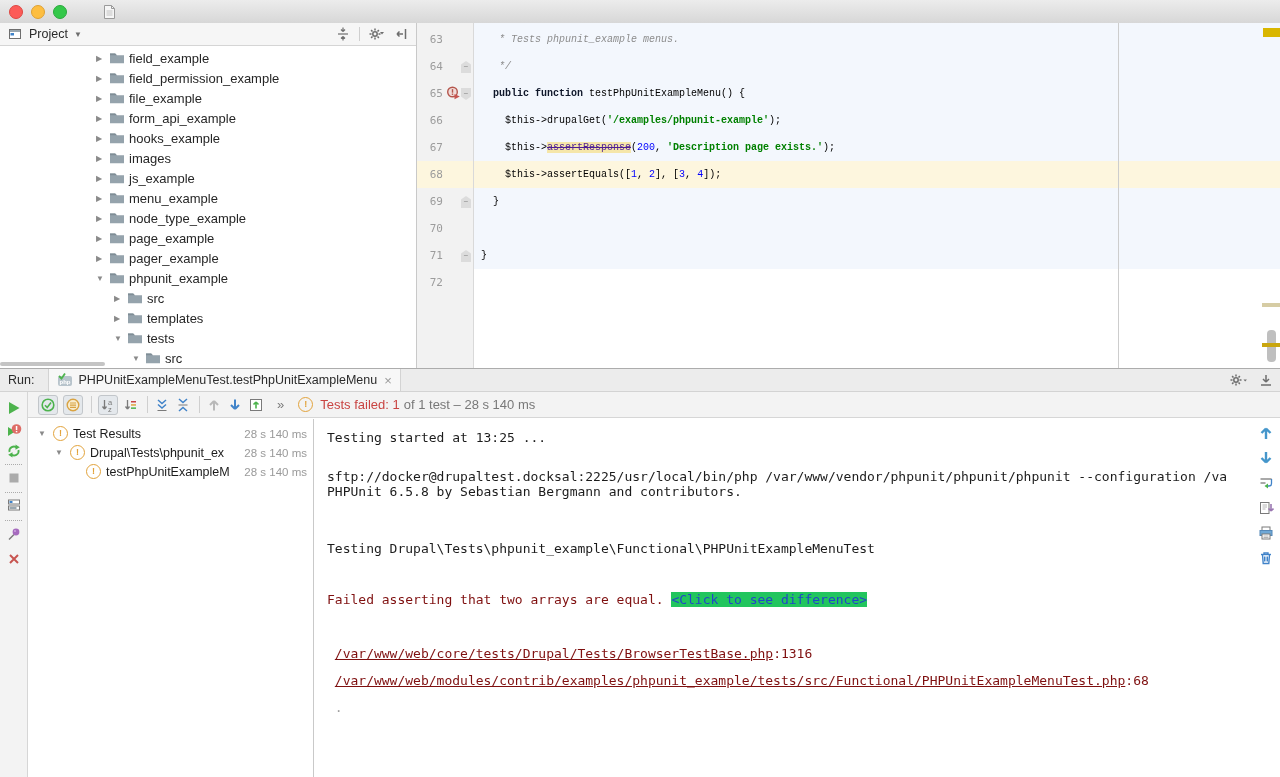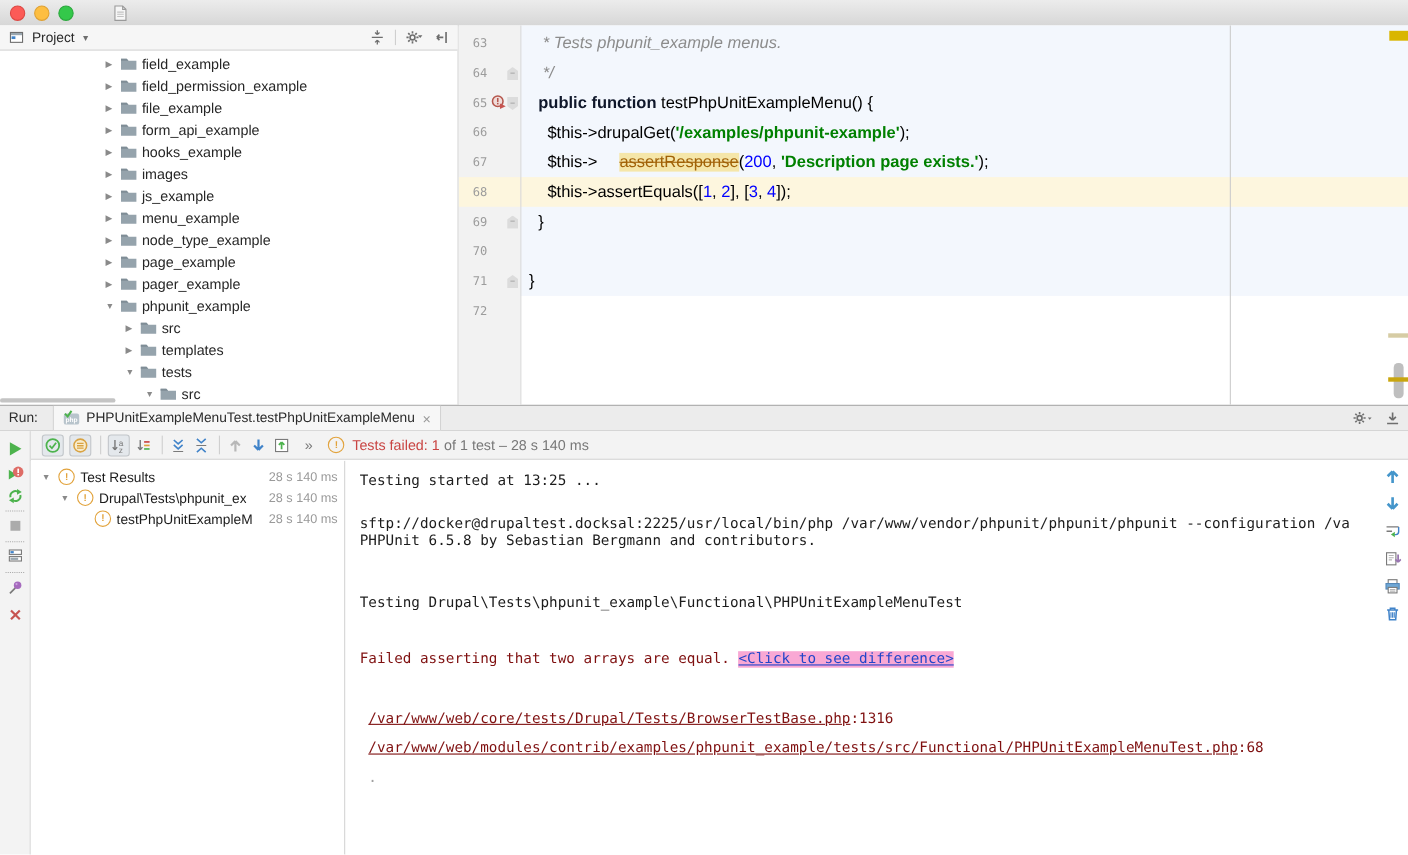--- a/index.html
+++ b/index.html
@@ -42,27 +42,27 @@
   .ed-gutterline{position:absolute;left:56px;top:0;width:1px;height:345px;background:#d9d9d9;z-index:3;}
   .ed-guide{position:absolute;left:701px;top:0;width:1px;height:345px;background:#cdcdcd;z-index:3;}
   .ed-num{position:absolute;left:0;width:26px;text-align:right;font-family:"DejaVu Sans Mono",monospace;
     font-size:11px;color:#9c9c9c;line-height:27px;z-index:4;}
   .ed-fold{position:absolute;left:44px;width:10px;height:12px;background:#dcdcdc;z-index:4;
     color:#8a8a8a;font-size:8px;line-height:11px;text-align:center;cursor:pointer;}
   .ed-fold.up{clip-path:polygon(50% 0,100% 30%,100% 100%,0 100%,0 30%);}
   .ed-fold.down{clip-path:polygon(0 0,100% 0,100% 70%,50% 100%,0 70%);}
   .ed-marker{position:absolute;left:29px;width:16px;height:15px;z-index:5;cursor:pointer;}
   .ed-line{position:absolute;left:56px;right:0;height:27px;line-height:27px;white-space:pre;
-    font-family:Liberation Sans, sans-serif;font-size:15px;z-index:4;cursor:text;}
+    font-family:Liberation Mono, monospace;font-size:10px;z-index:4;cursor:text;}
   .tk-plain{color:#000;}
   .tk-keyword{color:#0f172a;font-weight:bold;}
   .tk-string{color:#008000;font-weight:bold;}
   .tk-number{color:#0000ff;}
   .tk-comment{color:#8c8c8c;font-style:italic;}
-  .tk-deprecated{color:#a16207;text-decoration:line-through;background:#f5e6a9;margin-left:20px;}
+  .tk-deprecated{color:#4c1d95;text-decoration:line-through;background:#f5e6a9;}
   .ed-stripe-top{position:absolute;left:846px;top:5px;width:17px;height:9px;background:#d9b600;z-index:6;}
   .ed-stripe-warn{position:absolute;left:845px;top:280px;width:18px;height:4px;background:#d6cca4;z-index:6;}
   .ed-thumb{position:absolute;left:850px;top:307px;width:9px;height:32px;background:#a9a9a9;opacity:.75;border-radius:4px;z-index:6;cursor:pointer;}
   .ed-thumb-mark{position:absolute;left:845px;top:320px;width:18px;height:4px;background:#c9a60f;z-index:7;}
 
   
   .runpanel{position:absolute;left:0;top:368px;width:1280px;height:409px;background:#fff;}
   .rp-tabbar{position:absolute;left:0;top:0;width:100%;height:24px;background:#ececec;
     border-top:1px solid #acacac;border-bottom:1px solid #d3d3d3;box-sizing:border-box;display:flex;align-items:center;}
   .run-label{font-size:12.5px;color:#2b2b2b;margin-left:8px;}
@@ -96,21 +96,21 @@
   .rt-label{font-size:12.5px;color:#1c1c1c;margin-left:5px;white-space:nowrap;overflow:hidden;flex-shrink:1;}
   .rt-time{font-size:11.5px;color:#9a9a9a;margin-left:auto;padding-right:6px;white-space:nowrap;flex:none;}
   .rp-vsep{position:absolute;left:313px;top:51px;width:1px;height:358px;background:#c9c9c9;}
 
   .rp-console{position:absolute;left:314px;top:51px;width:938px;height:358px;background:#fff;overflow:hidden;cursor:text;}
   .cs-line{position:absolute;left:13px;height:27px;line-height:27px;white-space:pre;
     font-family:"DejaVu Sans Mono",monospace;font-size:13px;}
   .cs-plain{color:#1c1c1c;}
   .cs-error{color:#7f1010;}
   .cs-trace-link{color:#7f1010;text-decoration:underline;cursor:pointer;}
-  .cs-diff-link{color:#2245c9;text-decoration:underline;background:#f9a8d4;cursor:pointer;}
+  .cs-diff-link{color:#2245c9;background:#22c55e;cursor:pointer;}
   .cs-dim{color:#a0a0a0;}
 
   .rp-conicons{position:absolute;left:1252px;top:51px;width:28px;height:358px;background:#fff;}
   .rp-conicons .ic{position:absolute;left:6px;cursor:pointer;}
 </style>
 </head>
 <body>
 
 <div id="app">
 

